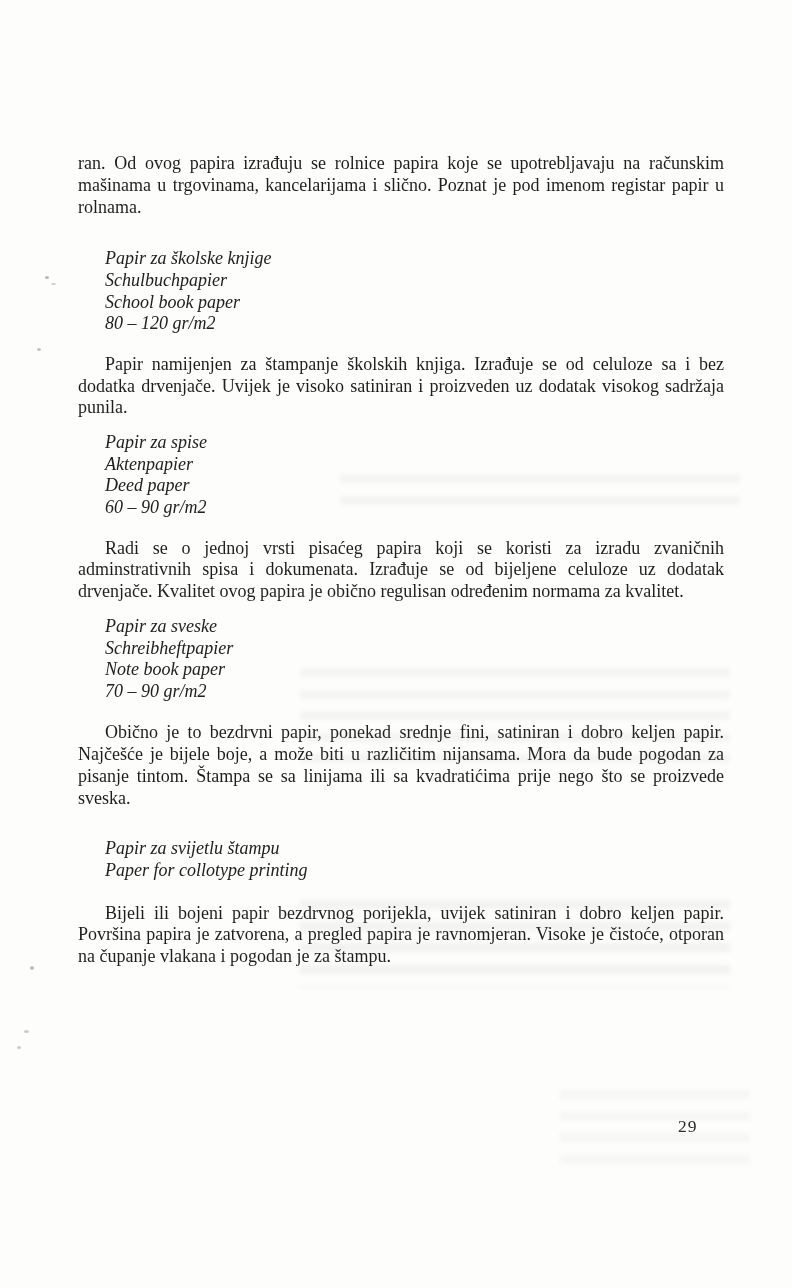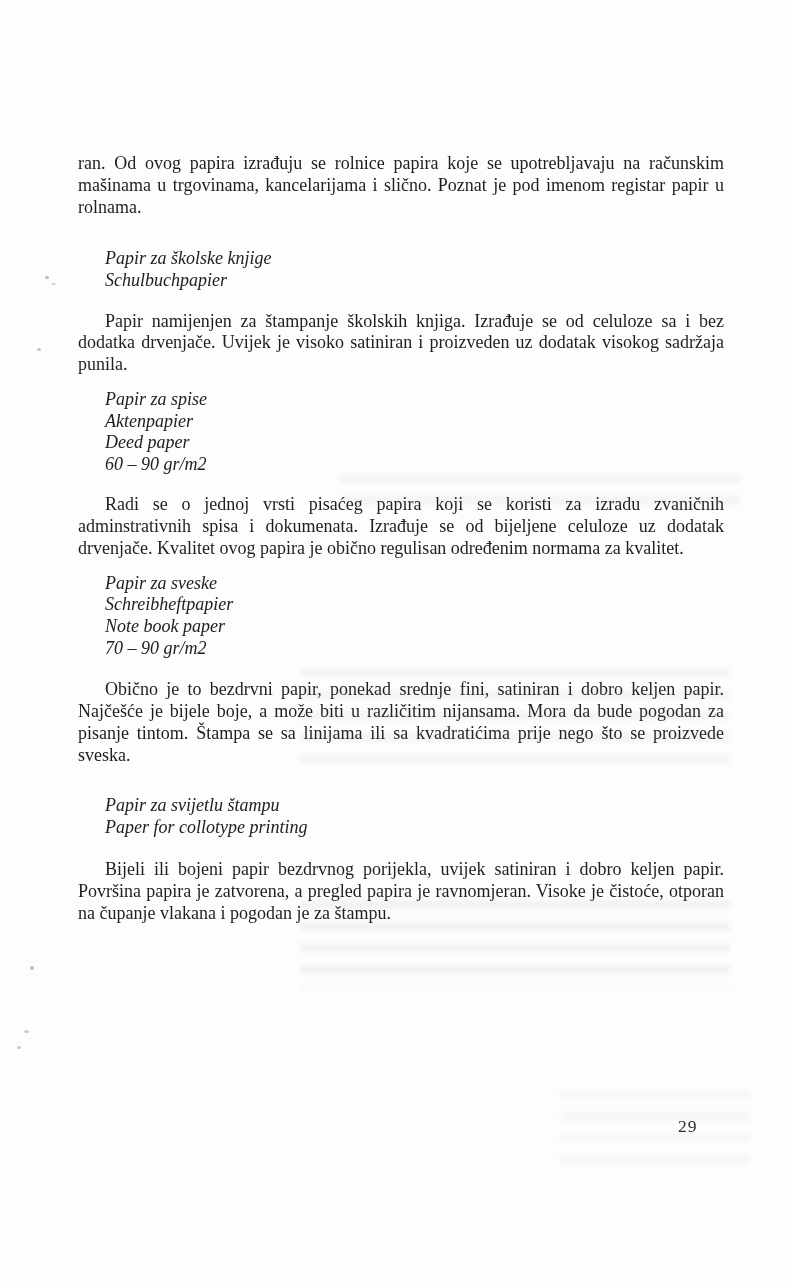--- a/index.html
+++ b/index.html
@@ -87,20 +87,22 @@
 
 <div class="page">
 
   <div class="content">
 
     <p class="para">ran. Od ovog papira izrađuju se rolnice papira koje se upotrebljavaju na računskim mašinama u trgovinama, kancelarijama i slično. Poznat je pod imenom registar papir u rolnama.</p>
 
     <div class="spec mt30">
       <div>Papir za školske knjige</div>
       <div>Schulbuchpapier</div>
+      <div>School book paper</div>
+      <div>80 – 120 gr/m2</div>
     </div>
     <p class="para indent mt19">Papir namijenjen za štampanje školskih knjiga. Izrađuje se od celuloze sa i bez dodatka drvenjače. Uvijek je visoko satiniran i proizveden uz dodatak visokog sadržaja punila.</p>
 
     <div class="spec mt33">
       <div>Papir za spise</div>
       <div>Aktenpapier</div>
       <div>Deed paper</div>
       <div>60 – 90 gr/m2</div>
     </div>
     <p class="para indent mt19">Radi se o jednoj vrsti pisaćeg papira koji se koristi za izradu zvaničnih adminstrativnih spisa i dokumenata. Izrađuje se od bijeljene celuloze uz dodatak drvenjače. Kvalitet ovog papira je obično regulisan određenim normama za kvalitet.</p>

